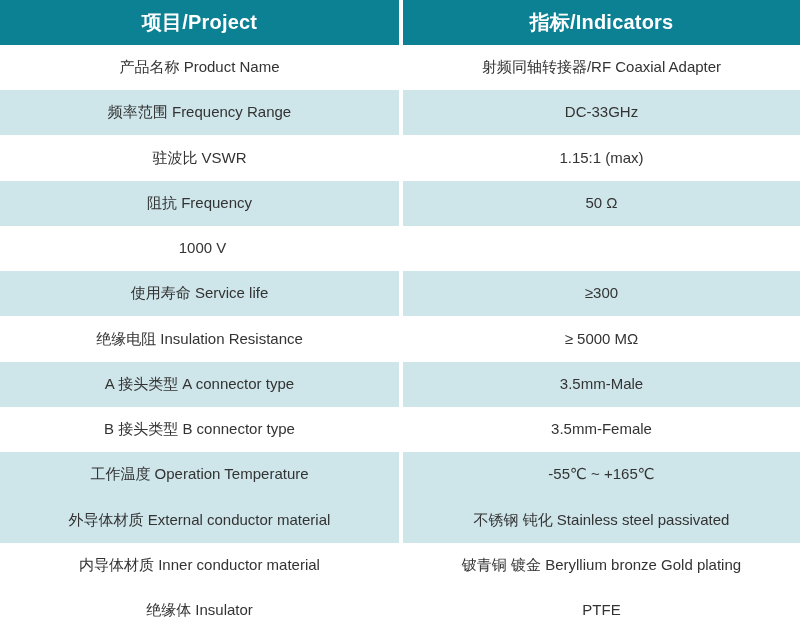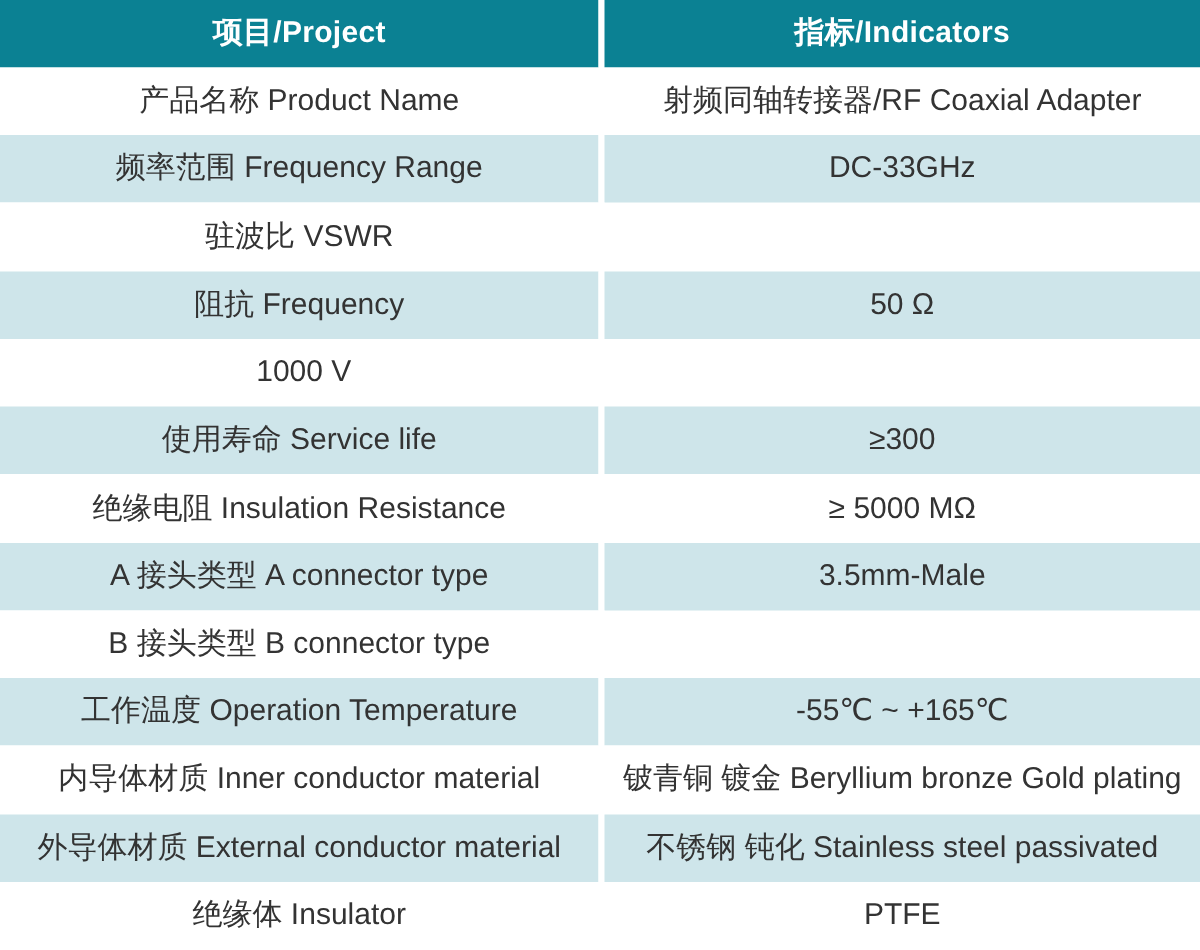--- a/index.html
+++ b/index.html
@@ -61,21 +61,21 @@
     background: #0b8193;
     color: #ffffff;
     font-weight: bold;
     font-size: 20px;
     letter-spacing: 0.2px;
   }
 
   
   .row-body .cell {
     color: #333333;
-    font-size: 20px;
+    font-size: 15px;
   }
   .row-body.band-white .cell {
     background: #ffffff;
   }
   .row-body.band-blue .cell {
     background: #cee5ea;
   }
   
   .row-body.band-none .cell {
     background: #ffffff;
@@ -100,20 +100,21 @@
 
   <div class="row row-body band-blue">
     <div class="cell col-project">频率范围 Frequency Range</div>
     <div class="col-gap"></div>
     <div class="cell col-indicator">DC-33GHz</div>
   </div>
 
   <div class="row row-body band-white">
     <div class="cell col-project">驻波比 VSWR</div>
     <div class="col-gap"></div>
+    <div class="cell col-indicator">1.15:1 (max)</div>
   </div>
 
   <div class="row row-body band-blue">
     <div class="cell col-project">阻抗 Frequency</div>
     <div class="col-gap"></div>
     <div class="cell col-indicator">50 Ω</div>
   </div>
 
   <div class="row row-body band-white">
     <div class="col-gap"></div>
@@ -134,38 +135,39 @@
 
   <div class="row row-body band-blue">
     <div class="cell col-project">A 接头类型  A connector type</div>
     <div class="col-gap"></div>
     <div class="cell col-indicator">3.5mm-Male</div>
   </div>
 
   <div class="row row-body band-white">
     <div class="cell col-project">B 接头类型  B connector type</div>
     <div class="col-gap"></div>
+    <div class="cell col-indicator">3.5mm-Female</div>
   </div>
 
   <div class="row row-body band-blue">
     <div class="cell col-project">工作温度 Operation Temperature</div>
     <div class="col-gap"></div>
     <div class="cell col-indicator">-55℃ ~ +165℃</div>
   </div>
 
+  <div class="row row-body band-blue">
+    <div class="cell col-project">外导体材质 External conductor material</div>
+    <div class="col-gap"></div>
+    <div class="cell col-indicator">不锈钢 钝化 Stainless steel passivated</div>
+  </div>
+
   <div class="row row-body band-white">
     <div class="cell col-project">内导体材质 Inner conductor material</div>
     <div class="col-gap"></div>
     <div class="cell col-indicator">铍青铜 镀金 Beryllium bronze Gold plating</div>
-  </div>
-
-  <div class="row row-body band-blue">
-    <div class="cell col-project">外导体材质 External conductor material</div>
-    <div class="col-gap"></div>
-    <div class="cell col-indicator">不锈钢 钝化 Stainless steel passivated</div>
   </div>
 
   <div class="row row-body band-none">
     <div class="cell col-project">绝缘体 Insulator</div>
     <div class="col-gap"></div>
     <div class="cell col-indicator">PTFE</div>
   </div>
 
 </div>
 

